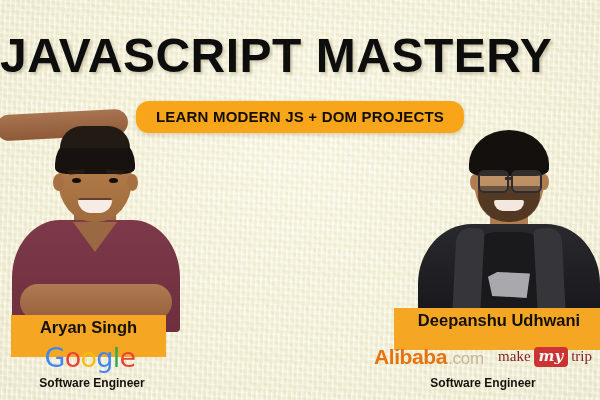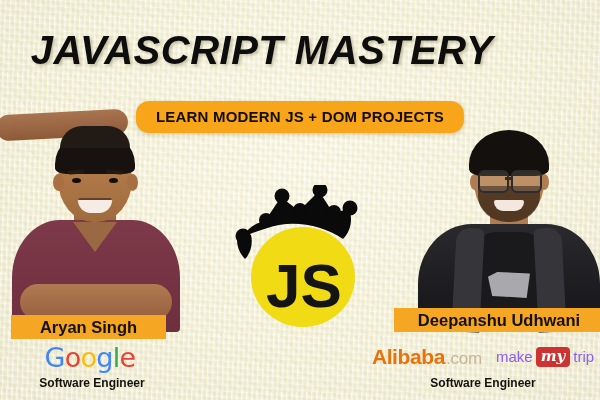--- a/index.html
+++ b/index.html
@@ -33,28 +33,27 @@
     pointer-events: none;
   }
 
   
   .title {
     position: absolute;
     top: 28px;
     left: 0;
     width: 524px;
     text-align: center;
-    font-size: 40px;
+    font-size: 48px;
     font-weight: bold;
     letter-spacing: 0.5px;
     color: #0d0d0d;
     text-shadow: 2px 2px 3px rgba(120,110,70,0.35);
     z-index: 12;
     white-space: nowrap;
-    font-style: italic;
   }
 
   
   .subtitle-banner {
     position: absolute;
     top: 101px;
     left: 50%;
     transform: translateX(-50%);
     background: #f9a51a;
     border-radius: 13px;
@@ -221,21 +220,21 @@
     z-index: 9;
   }
   .js-logo svg { display: block; width: 100%; height: 100%; }
 
   
   .name-band {
     position: absolute;
     background: #f5a623;
     z-index: 14;
     text-align: center;
-    padding: 3px 10px 2px 10px;
+    padding: 3px 10px 20px 10px;
     box-sizing: border-box;
   }
   .name-band-text {
     font-size: 16.5px;
     font-weight: bold;
     color: #14100a;
     white-space: nowrap;
     line-height: 1.15;
   }
   .name-left  { left: 11px;  top: 315px; width: 155px; }
@@ -272,21 +271,21 @@
   }
   .ali-main {
     font-size: 21px; font-weight: bold; color: #e8720c; letter-spacing: -0.4px;
   }
   .ali-com {
     font-size: 17px; color: #c8b49a; letter-spacing: -0.2px; margin-left: 1px;
   }
 
   
   .mmt-mark { display: flex; align-items: center; gap: 3px; line-height: 1; }
-  .mmt-make, .mmt-trip { font-size: 15px; color: #8b5cf6; }
+  .mmt-make, .mmt-trip { font-size: 15px; color: #7f1d1d; font-family: Liberation Serif, serif; }
   .mmt-my {
     background: #cc3333; color: #ffffff;
     font-size: 15px; font-weight: bold; font-style: italic;
     font-family: "DejaVu Serif", serif;
     border-radius: 4px; padding: 2px 5px 3px 5px;
     line-height: 1;
   }
 
   
   .role {
@@ -343,43 +342,20 @@
     <div class="ph-glass r"></div>
     <div class="ph-bridge"></div>
   </div>
 
   <div class="title">JAVASCRIPT MASTERY</div>
 
   <div class="subtitle-banner">
     <div class="subtitle-text">LEARN MODERN JS + DOM PROJECTS</div>
   </div>
 
-  <div class="js-logo">
-    <svg viewBox="0 0 134 145" xmlns="http://www.w3.org/2000/svg">
-
-      <ellipse cx="70" cy="92" rx="52" ry="50" fill="#f0db15"></ellipse>
-
-      <g fill="#0a0a0a">
-        <path d="M10 52 C 14 44, 22 38, 32 36 L 48 12 L 66 26 L 86 6 L 100 28 L 116 24
-                 C 120 34, 118 46, 110 54
-                 C 92 42, 68 36, 46 40
-                 C 32 43, 19 48, 10 52 Z"></path>
-        <circle cx="10" cy="51" r="7.5"></circle>
-        <circle cx="33" cy="35" r="7"></circle>
-        <circle cx="49" cy="11" r="7.5"></circle>
-        <circle cx="67" cy="25" r="7"></circle>
-        <circle cx="87" cy="5" r="7.5"></circle>
-        <circle cx="101" cy="27" r="7"></circle>
-        <circle cx="117" cy="23" r="7.5"></circle>
-        <path d="M6 46 C 2 54, 4 66, 12 74 C 18 68, 20 58, 18 50 Z"></path>
-      </g>
-
-      <text x="71" y="122" text-anchor="middle" font-family="Liberation Sans, sans-serif" font-size="62" font-weight="bold" fill="#141414">JS</text>
-    </svg>
-  </div>
 
   <div class="name-band name-left">
     <div class="name-band-text">Aryan Singh</div>
   </div>
 
   <div class="logo-row logo-left">
     <div class="google-mark"><span class="g-b">G</span><span class="g-r">o</span><span class="g-y">o</span><span class="g-b">g</span><span class="g-g">l</span><span class="g-r">e</span></div>
   </div>
 
   <div class="role role-left">Software Engineer</div>

